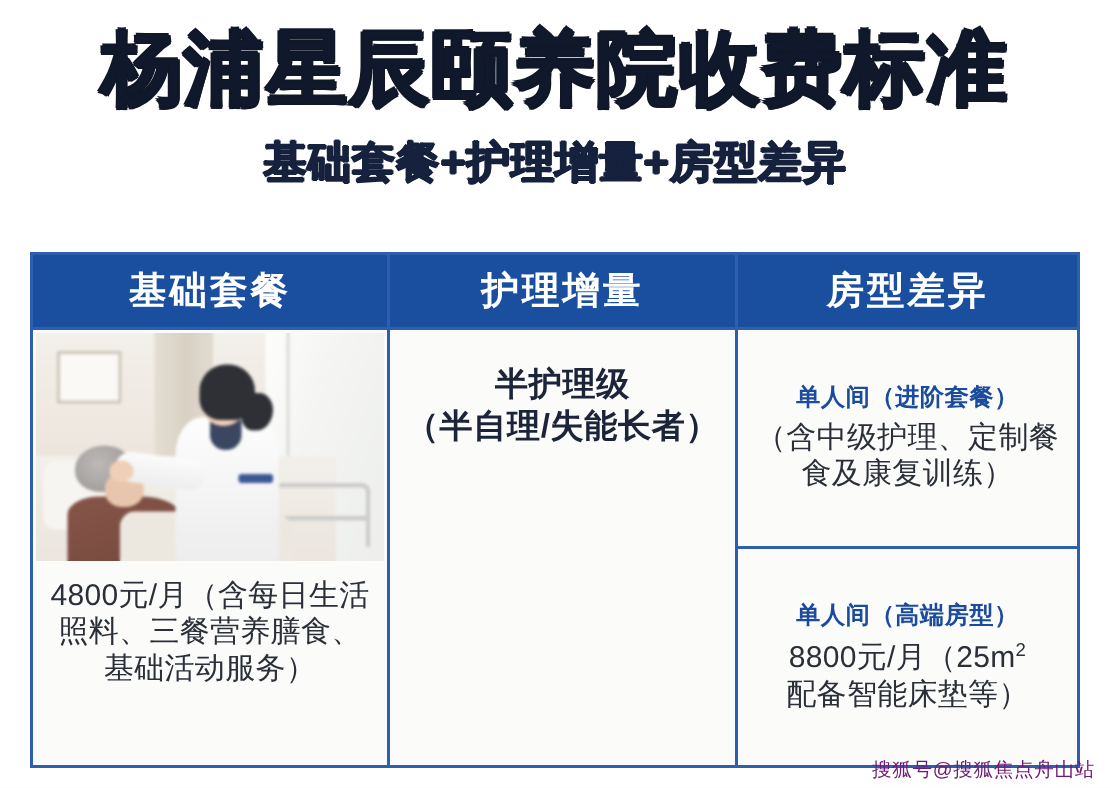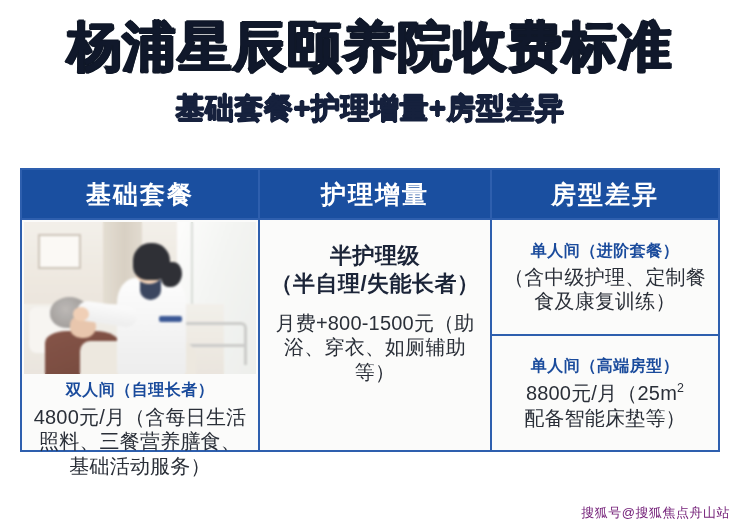--- a/index.html
+++ b/index.html
@@ -48,21 +48,21 @@
        0 -0.8px 0 #16213d;
     white-space: nowrap;
   }
 
   
   #pricing-table {
     position: absolute;
     left: 20px;
     top: 168px;
     width: 700px;
-    height: 284px;
+    height: 344px;
     border: 2px solid #2e5fae;
     box-sizing: border-box;
     display: flex;
     background: #fbfbfa;
   }
   .col {
     box-sizing: border-box;
     display: flex;
     flex-direction: column;
   }
@@ -284,32 +284,30 @@
         <div class="nurse-collar"></div>
         <div class="nurse-face"></div>
         <div class="nurse-hair"></div>
         <div class="nurse-pony"></div>
         <div class="nurse-arm"></div>
         <div class="nurse-hand"></div>
         <div class="nurse-badge"></div>
         <div class="blurmask"></div>
       </div>
       <div id="c1-text" class="cell-text">
-        <div class="line-blue">双人间（自理长者）</div>
         <div class="line-body">4800元/月（含每日生活照料、三餐营养膳食、基础活动服务）</div>
       </div>
     </div>
   </div>
 
   <div class="col col-2">
     <div class="col-header">护理增量</div>
     <div class="col-body cell-text" id="c2-body">
       <div class="line-dark">半护理级</div>
       <div class="line-dark">（半自理/失能长者）</div>
-      <div class="line-body" style="margin-top:14px">月费+800-1500元（助浴、穿衣、如厕辅助等）</div>
     </div>
   </div>
 
   <div class="col col-3">
     <div class="col-header">房型差异</div>
     <div class="col-body">
       <div class="c3-cell cell-text">
         <div class="line-blue">单人间（进阶套餐）</div>
         <div class="line-body" style="margin-top:4px">（含中级护理、定制餐食及康复训练）</div>
       </div>

